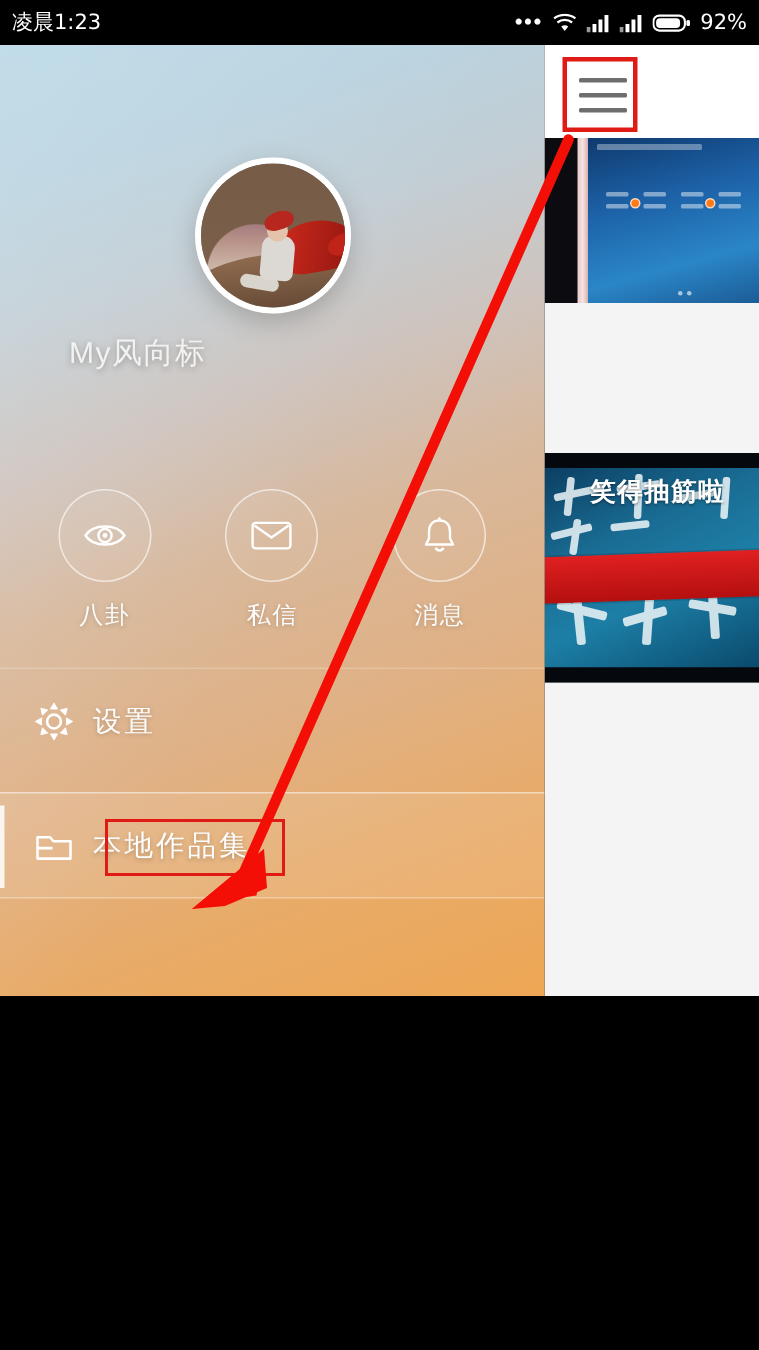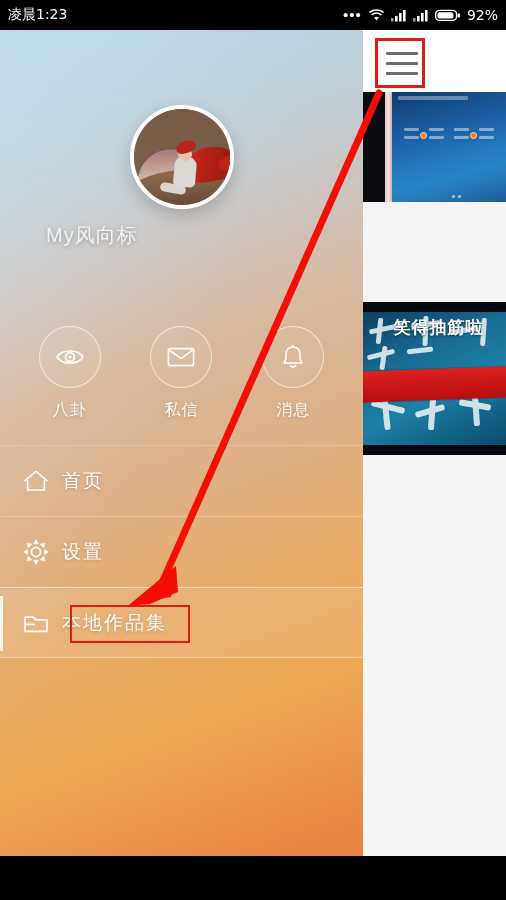--- a/index.html
+++ b/index.html
@@ -1,18 +1,18 @@
 <!DOCTYPE html>
 <html><head>
 <meta charset="utf-8">
 <style>
   * { margin:0; padding:0; box-sizing:border-box; }
   html,body { width:506px; height:900px; overflow:hidden; background:#000;
               font-family:"Liberation Sans","DejaVu Sans",sans-serif; }
-  #screen { position:relative; width:506px; height:856px; overflow:hidden; }
+  #screen { position:relative; width:506px; height:664px; overflow:hidden; }
 
   
   .statusbar { position:absolute; left:0; top:0; width:506px; height:30px;
                background:#000; color:#fff; display:flex; align-items:center;
                padding:0 8px; z-index:60; }
   .sb-time { font-size:14px; letter-spacing:0px; font-family:"DejaVu Sans",sans-serif; }
   .sb-right { margin-left:auto; display:flex; align-items:center; gap:6px; }
   .sb-dots { font-size:15px; line-height:8px; letter-spacing:1px; }
   .sb-batt-pct { font-size:14px; font-family:"DejaVu Sans",sans-serif; }
   .icon-wifi, .icon-sig, .icon-batt { display:block; }
@@ -136,21 +136,21 @@
   .quick-label { margin-top:12px; color:#fbfbfb; font-size:16px; letter-spacing:1px;
                  text-shadow:0 1px 3px rgba(110,90,70,.4); }
 
   
   .menu { position:absolute; left:0; top:415px; width:363px; }
   .menu-item { position:relative; height:71px; display:flex; align-items:center;
                padding-left:22px; border-top:1px solid rgba(255,255,255,.26); }
   .menu-item:first-child { border-top:1px solid rgba(255,255,255,.22); }
   .menu-item.active { background:rgba(255,255,255,.10);
                       border-top:1px solid rgba(255,255,255,.50);
-                      border-bottom:1px solid rgba(255,255,255,.32); }
+                      border-bottom:1px solid rgba(255,255,255,.32);margin-top:12px; }
   .menu-item.active::before { content:""; position:absolute; left:0; top:8px;
                       width:3px; height:55px; background:rgba(255,255,255,.85); }
   .menu-ic { width:40px; display:flex; align-items:center; justify-content:flex-start; }
   .menu-label { color:#fdfdfd; font-size:19px; letter-spacing:2px;
                 text-shadow:0 1px 3px rgba(110,90,70,.4); }
   .menu-item.active .highlight-box { position:absolute; left:70px; top:17px;
                 width:120px; height:38px; border:2.5px solid #e01b16; }
 
   
   .annot { position:absolute; left:0; top:0; width:506px; height:900px; z-index:55;
@@ -306,29 +306,20 @@
             <path d="M9.4 21.2 a2.8 2.8 0 0 0 5.2 0" fill="none" stroke="#fff" stroke-width="1.6"></path>
             <rect x="11.1" y="0.8" width="1.8" height="2.6" rx="0.9" fill="#fff"></rect>
           </svg>
         </div>
         <div class="quick-label">消息</div>
       </div>
     </div>
 
     <div class="menu">
 
-      <div class="menu-item">
-        <span class="menu-ic">
-          <svg width="28" height="26" viewBox="0 0 28 26">
-            <path d="M3 12.6 L14 3.4 L25 12.6" fill="none" stroke="#fff" stroke-width="1.7" stroke-linejoin="round" stroke-linecap="round"></path>
-            <path d="M5.6 12 V22 H22.4 V12" fill="none" stroke="#fff" stroke-width="1.7" stroke-linejoin="round"></path>
-          </svg>
-        </span>
-        <span class="menu-label">首页</span>
-      </div>
 
 
       <div class="menu-item">
         <span class="menu-ic">
           <svg width="28" height="28" viewBox="0 0 28 28">
             <g fill="none" stroke="#fff" stroke-width="1.7">
               <circle cx="14" cy="14" r="4.6"></circle>
               <path d="M14 1.6 l2.4 4.1 h-4.8 Z M14 26.4 l-2.4 -4.1 h4.8 Z
                        M1.6 14 l4.1 -2.4 v4.8 Z M26.4 14 l-4.1 2.4 v-4.8 Z
                        M5.2 5.2 l4.6 1.1 -3.5 3.5 Z M22.8 22.8 l-4.6 -1.1 3.5 -3.5 Z

